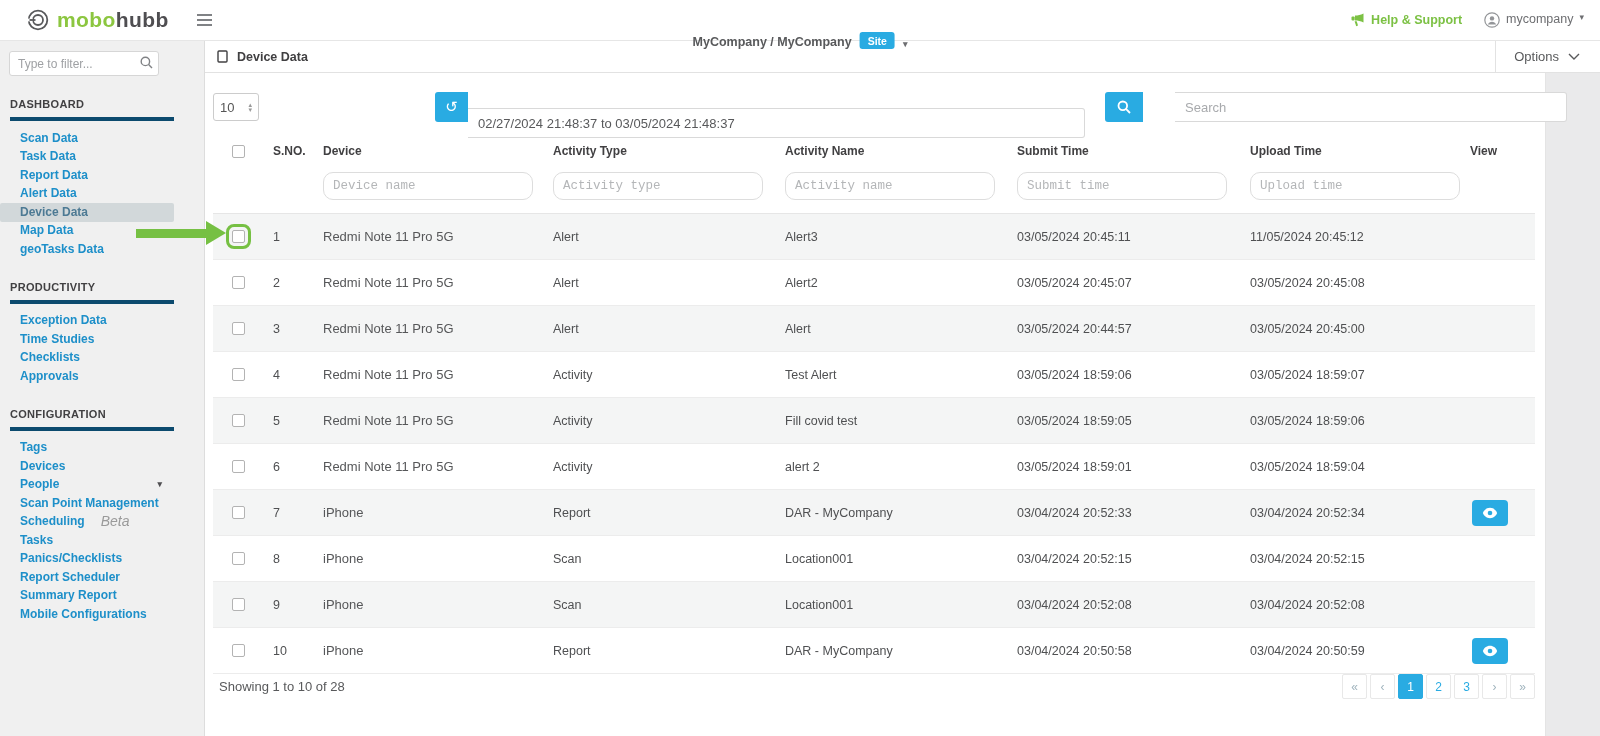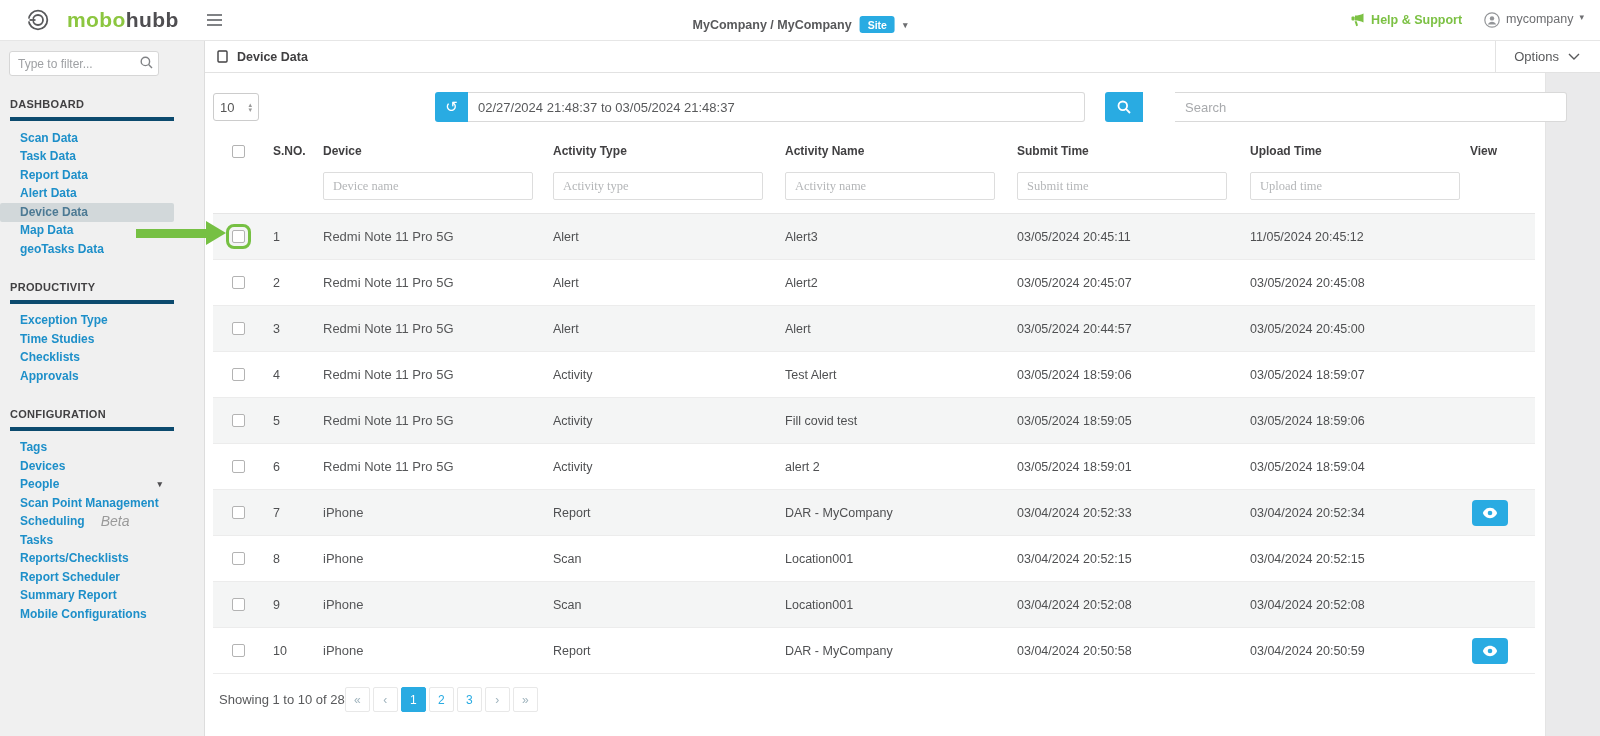--- a/index.html
+++ b/index.html
@@ -1,27 +1,27 @@
 <!DOCTYPE html>
 <html><head>
 <meta charset="utf-8">
 <style>
   *{margin:0;padding:0;box-sizing:border-box}
   html,body{width:1600px;height:736px}
   body{font-family:"Liberation Sans",sans-serif;position:relative;background:#fff;overflow:hidden;color:#58595b;font-size:13px}
 
   
   .topbar{position:absolute;top:0;left:0;width:1600px;height:41px;background:#fff;border-bottom:1px solid #e6e6e6;display:flex;align-items:center;z-index:6}
-  .logo{display:flex;align-items:center;gap:17px;margin-left:26px}
+  .logo{display:flex;align-items:center;gap:7px;margin-left:26px}
   .logo-text{font-size:21px;font-weight:bold;letter-spacing:.4px}
   .logo-mobo{color:#8cc640}
   .logo-hubb{color:#4f4e51}
   .hamburger{margin-left:24px;display:flex;flex-direction:column;gap:3px;cursor:pointer;padding:4px}
   .hamburger i{display:block;width:15px;height:2px;background:#808285}
-  .center-co{position:absolute;left:50%;top:0;height:49px;transform:translateX(-50%);display:flex;align-items:center;gap:8px;font-size:12.5px;color:#58595b;font-weight:bold;white-space:nowrap}
+  .center-co{position:absolute;left:50%;top:0;height:49px;transform:translateX(-50%);display:flex;align-items:flex-end;gap:8px;font-size:12.5px;color:#58595b;font-weight:bold;white-space:nowrap}
   .site-badge{background:#29abe2;color:#fff;font-size:10.5px;font-weight:bold;padding:2.5px 8px;border-radius:3px}
   .caret{font-size:9px;color:#6d6e71}
   .top-right{margin-left:auto;display:flex;align-items:center;gap:22px;margin-right:16px}
   .help{display:flex;align-items:center;gap:6px;color:#7cc144;font-size:12.5px;font-weight:bold;cursor:pointer}
   .user{display:flex;align-items:flex-start;gap:6px;color:#6d6e71;font-size:12.5px;cursor:pointer}
 
   
   .sidebar{position:absolute;top:41px;left:0;width:205px;bottom:0;background:#f0f0f0;border-right:1px solid #ddd;overflow:hidden;z-index:2}
   .side-search{position:relative;margin:10px 0 0 9px;width:150px}
   .side-search input{width:150px;height:25px;border:1px solid #d6d6d6;border-radius:3px;background:#fff;padding:0 26px 0 8px;font-size:12px;font-family:inherit;color:#555}
@@ -40,44 +40,44 @@
   .ph-title{font-weight:bold;font-size:12.5px;color:#414042;margin-left:9px}
   .options{margin-left:auto;height:100%;border-left:1px solid #e2e2e2;display:flex;align-items:center;gap:9px;padding:0 20px 0 18px;font-size:13px;color:#58595b;cursor:pointer}
   .gutter{position:absolute;top:32px;right:0;width:55px;bottom:0;background:#eaeaeb;border-left:1px solid #e4e4e4}
   .content{position:relative;padding:19px 0 0 8px;width:1340px}
 
   
   .toolbar{position:relative;height:30px}
   .pagesize{position:absolute;left:0;top:1px;width:46px;height:28px;border:1px solid #ccc;border-radius:3px;background:#fff;display:flex;align-items:center;justify-content:space-between;padding:0 6px;font-size:13px;color:#555;cursor:pointer}
   .spinner{display:flex;flex-direction:column;line-height:5px;font-size:7px;color:#999;text-align:center}
   .refresh-btn{position:absolute;left:222px;top:0;width:33px;height:30px;background:#29abe2;border:none;border-radius:3px 0 0 3px;color:#fff;font-size:15px;cursor:pointer;font-family:inherit}
-  .date-input{position:absolute;left:255px;top:0;width:617px;height:30px;border:1px solid #d9d9d9;border-left:none;border-radius:0 3px 3px 0;padding:0 10px;font-size:13px;color:#58595b;font-family:inherit;background:#fff}
+  .date-input{position:absolute;left:255px;top:16px;width:617px;height:30px;border:1px solid #d9d9d9;border-left:none;border-radius:0 3px 3px 0;padding:0 10px;font-size:13px;color:#58595b;font-family:inherit;background:#fff}
   .search-btn{position:absolute;left:892px;top:0;width:38px;height:30px;background:#29abe2;border:none;border-radius:3px 0 0 3px;cursor:pointer;display:flex;align-items:center;justify-content:center}
   .search-input{position:absolute;left:962px;top:0;width:392px;height:30px;border:1px solid #d9d9d9;border-left:none;border-radius:0 3px 3px 0;padding:0 10px;font-size:13px;font-family:inherit;color:#555}
   .search-input::placeholder{color:#a8aaad}
 
   
   table.data{border-collapse:collapse;table-layout:fixed;width:1322px;margin-top:15px}
   thead th{font-size:12px;font-weight:bold;color:#414042;text-align:left;height:27px;padding:0 8px 0 10px;vertical-align:middle}
   .c-check{text-align:center !important;padding:0 !important}
   tr.filters td{padding:8px 10px 13px 10px}
   tr.filters{border-bottom:1px solid #e6e6e6}
-  tr.filters input{width:210px;height:28px;border:1px solid #ddd;border-radius:2px;padding:0 9px;font-size:12.5px;font-family:Liberation Serif, serif;color:#555;background:#fff}
+  tr.filters input{width:210px;height:28px;border:1px solid #ddd;border-radius:10px;padding:0 9px;font-size:12.5px;font-family:Liberation Mono, monospace;color:#555;background:#fff}
   tr.filters input::placeholder{color:#b4b6b8}
   tbody td{height:46px;font-size:12.5px;color:#4f5052;padding:0 8px 0 10px;vertical-align:middle}
   tbody tr.trow{border-bottom:1px solid #ececec;background:#fff}
   tbody tr.trow.odd{background:#f4f5f5}
   td.c-dev{font-size:13px;color:#565759}
   input[type=checkbox]{appearance:none;-webkit-appearance:none;width:13px;height:13px;border:1px solid #b3b3b3;border-radius:2px;background:#fff;margin:0;display:inline-block;vertical-align:middle;cursor:pointer}
   .cbwrap{display:inline-flex;align-items:center;justify-content:center;padding:3px;border:3px solid transparent;border-radius:8px}
   tr.hl .cbwrap{border-color:#76c043}
   .eye-btn{width:36px;height:26px;border-radius:4px;background:#29abe2;border:none;display:flex;align-items:center;justify-content:center;cursor:pointer;margin-left:2px}
 
   
-  .tfooter{display:flex;align-items:center;margin-top:13px;padding-left:6px;width:1322px}
+  .tfooter{display:flex;justify-content:space-between;align-items:center;padding-left:6px;width:1322px}
   .showing{font-size:13px;color:#58595b}
   .pager{display:flex;gap:3px}
   .pager span{min-width:25px;height:25px;border:1px solid #e8e8e8;border-radius:2px;background:#fff;color:#29abe2;font-size:12px;display:flex;align-items:center;justify-content:center;cursor:pointer;padding:0 8px}
   .pager span.active{background:#29abe2;color:#fff;border-color:#29abe2}
   .pager span:nth-of-type(1),.pager span:nth-of-type(2),.pager span:nth-of-type(6),.pager span:nth-of-type(7){color:#9fb3bd}
 
   
   .green-arrow{position:absolute;left:136px;top:221px;width:92px;height:24px;z-index:9;pointer-events:none}
   .ga-tail{position:absolute;left:0;top:8px;width:72px;height:9px;background:#76c043}
   .ga-head{position:absolute;left:70px;top:0;width:0;height:0;border-top:12px solid transparent;border-bottom:12px solid transparent;border-left:20px solid #76c043}
@@ -176,21 +176,21 @@
 
         </div>
       </div>
   </div>
 
   <div class="side-section">
     <div class="side-title">PRODUCTIVITY</div>
     <div class="side-items">
 
         <div class="side-item odd">
-          <span>Exception Type</span>
+          <span>Exception Data</span>
 
         </div>
 
         <div class="side-item">
           <span>Time Studies</span>
 
         </div>
 
         <div class="side-item odd">
           <span>Checklists</span>
@@ -235,21 +235,21 @@
           <span class="beta">Beta</span>
 
         </div>
 
         <div class="side-item">
           <span>Tasks</span>
 
         </div>
 
         <div class="side-item odd">
-          <span>Reports/Checklists</span>
+          <span>Panics/Checklists</span>
 
         </div>
 
         <div class="side-item">
           <span>Report Scheduler</span>
 
         </div>
 
         <div class="side-item odd">
           <span>Summary Report</span>

